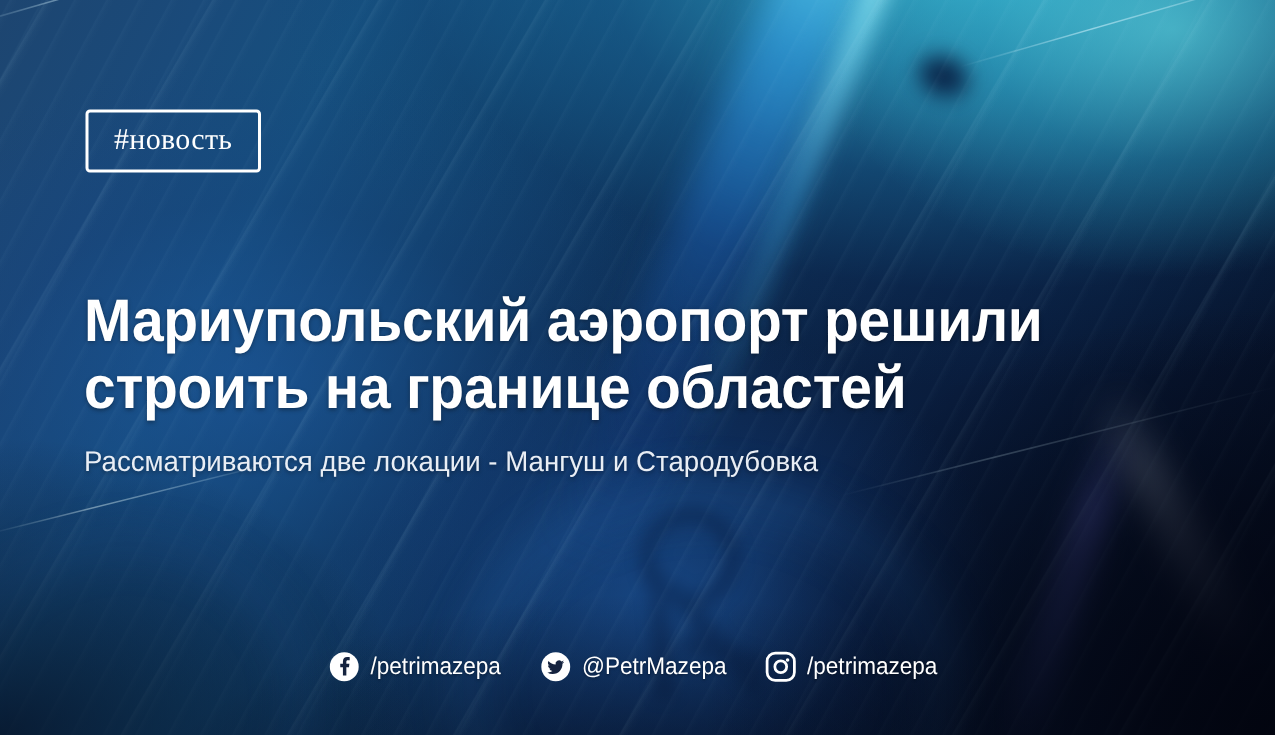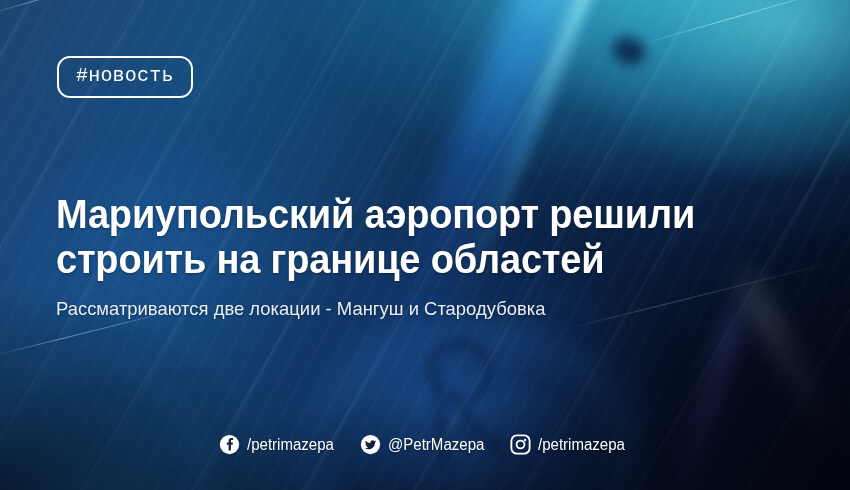--- a/index.html
+++ b/index.html
@@ -248,29 +248,29 @@
 
   
   .content {
     position: absolute;
     inset: 0;
   }
 
   .tag {
     position: absolute;
     left: 57px;
-    top: 56px;
+    top: 73px;
     padding: 8px 17px 10px 17px;
     border: 2px solid #ffffff;
-    border-radius: 13px;
+    border-radius: 3px;
     color: #ffffff;
     font-size: 20px;
     line-height: 1;
     letter-spacing: 0.2px;
-    font-family: Liberation Mono, monospace;
+    font-family: Liberation Serif, serif;
     white-space: nowrap;
   }
 
   .headline {
     position: absolute;
     left: 56px;
     top: 192px;
     width: 700px;
     margin: 0;
     color: #ffffff;

